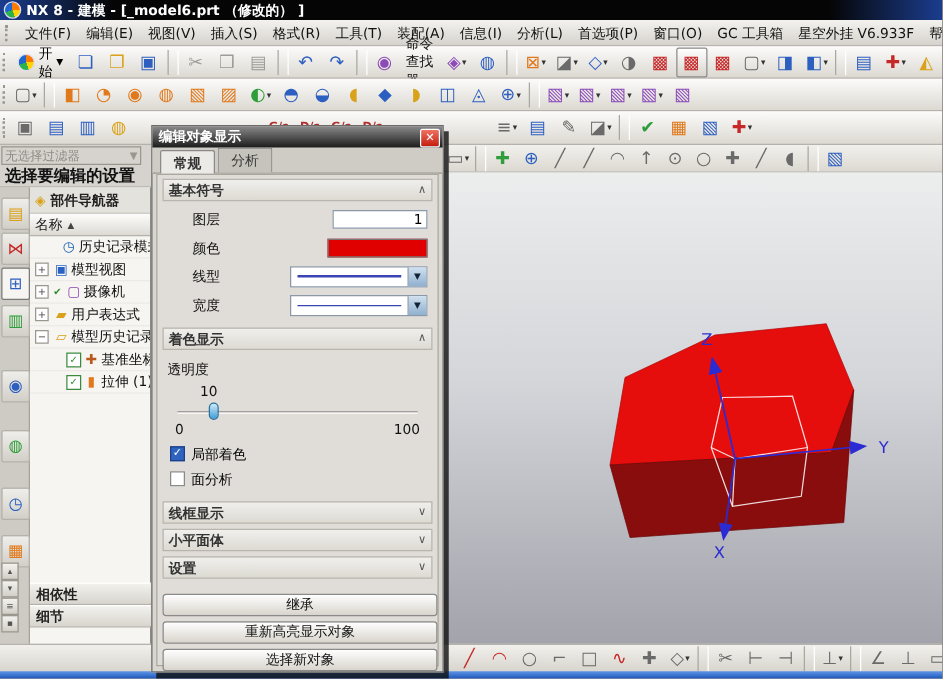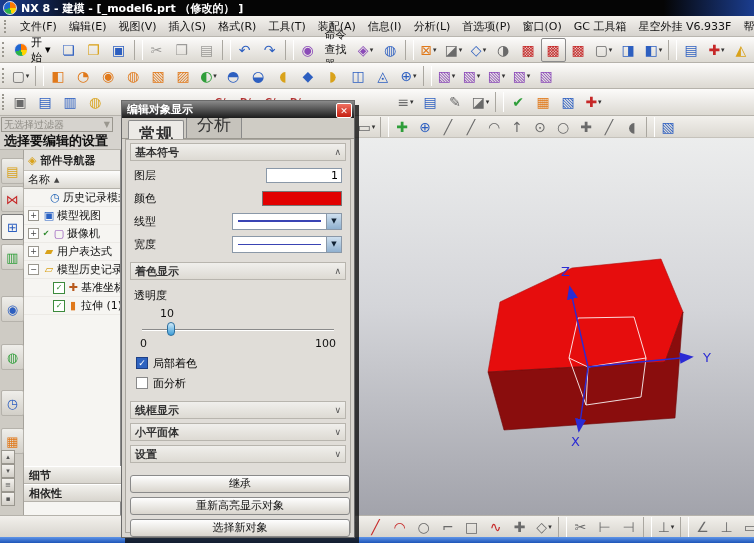--- a/index.html
+++ b/index.html
@@ -108,31 +108,31 @@
   .dialog{position:absolute;left:121px;top:100px;width:234px;height:438px;z-index:60;
     background:#d9d6d0;border:1px solid #6a6a6a;box-sizing:border-box;
     box-shadow:4px 5px 0 rgba(15,15,15,.8);}
   .dtitle{height:17px;background:linear-gradient(#8a8a8a,#1c1c1c);display:flex;align-items:center;
     color:#fff;font-weight:bold;font-size:11px;padding-left:5px;position:relative;}
   .dclose{position:absolute;right:2px;top:2px;width:14px;height:13px;border:1px solid #fff;
     background:linear-gradient(#f07060,#c41e10);color:#fff;font-size:9px;font-weight:bold;
     display:flex;align-items:center;justify-content:center;border-radius:2px;}
   .dtabs{height:20px;background:#cfccc5;display:flex;align-items:flex-end;padding-left:6px;gap:2px;
     border-bottom:1px solid #9a978f;}
-  .dtab{padding:2px 10px;font-size:17px;border:1px solid #8a8a8a;border-bottom:none;
+  .dtab{padding:2px 10px;font-size:11px;border:1px solid #8a8a8a;border-bottom:none;
     background:#c6c3bc;color:#333;border-radius:2px 2px 0 0;}
   .dtab.active{background:#eceae6;font-weight:bold;height:14px;position:relative;top:1px;}
   .dbody{position:relative;height:394px;margin:0 3px;background:#e0ddd8;border:1px solid #aaa7a0;
     padding:3px 4px;box-sizing:border-box;}
   .sect{height:16px;background:linear-gradient(#f0efec,#dddad3);border:1px solid #b8b5ae;
     display:flex;align-items:center;justify-content:space-between;padding:0 4px;
     font-weight:bold;font-size:11px;color:#333;}
   .sect .chev{font-size:9px;color:#555;font-weight:normal;}
   .frow{display:flex;align-items:center;justify-content:space-between;margin:5px 4px 0 4px;height:18px;}
-  .flabel{font-size:11px;color:#111;}
+  .flabel{font-size:11px;color:#111;margin-left:20px;}
   .finput{width:76px;height:15px;border:1px solid #8a98a8;background:#fff;font-size:11px;
     text-align:right;padding:0 3px;box-sizing:border-box;font-family:inherit;}
   .swatch{width:78px;height:13px;background:#e10000;border:1px solid #777;}
   .fcombo{width:110px;height:17px;border:1px solid #8a98a8;background:#fff;display:flex;align-items:center;box-sizing:border-box;}
   .lineprev{flex:1;margin:0 5px;border-top:2px solid #3a44b4;}
   .lineprev.thin{border-top-width:1px;}
   .cbtn{width:14px;align-self:stretch;background:linear-gradient(#cfe0ef,#8fb0cf);
     border-left:1px solid #8a98a8;font-size:7px;color:#123;display:flex;align-items:center;justify-content:center;}
   .tlabel2{margin:8px 4px 0 4px;font-size:11px;color:#111;}
   .sliderval{margin:4px 0 0 30px;font-size:11px;color:#111;}
@@ -637,24 +637,24 @@
           <span class="tck on"></span>
           <span class="ti extrude"></span>
           <span class="tlabel">拉伸 (1)</span>
         </div>
       </div>
   </div>
 
   <div class="bpanels">
 
   <div class="bpanel">
+        <span>相依性</span>
+      </div>
+      <div class="bpanel">
         <span>细节</span>
-      </div>
-      <div class="bpanel">
-        <span>相依性</span>
       </div>
     </div>
 
   <div class="botbar">
     <span style="display:inline-flex;align-items:center">
 
     <span class="tbtn c-bl">
           <span class="g">▦</span>
         </span>
         <span class="tbtn dis">

